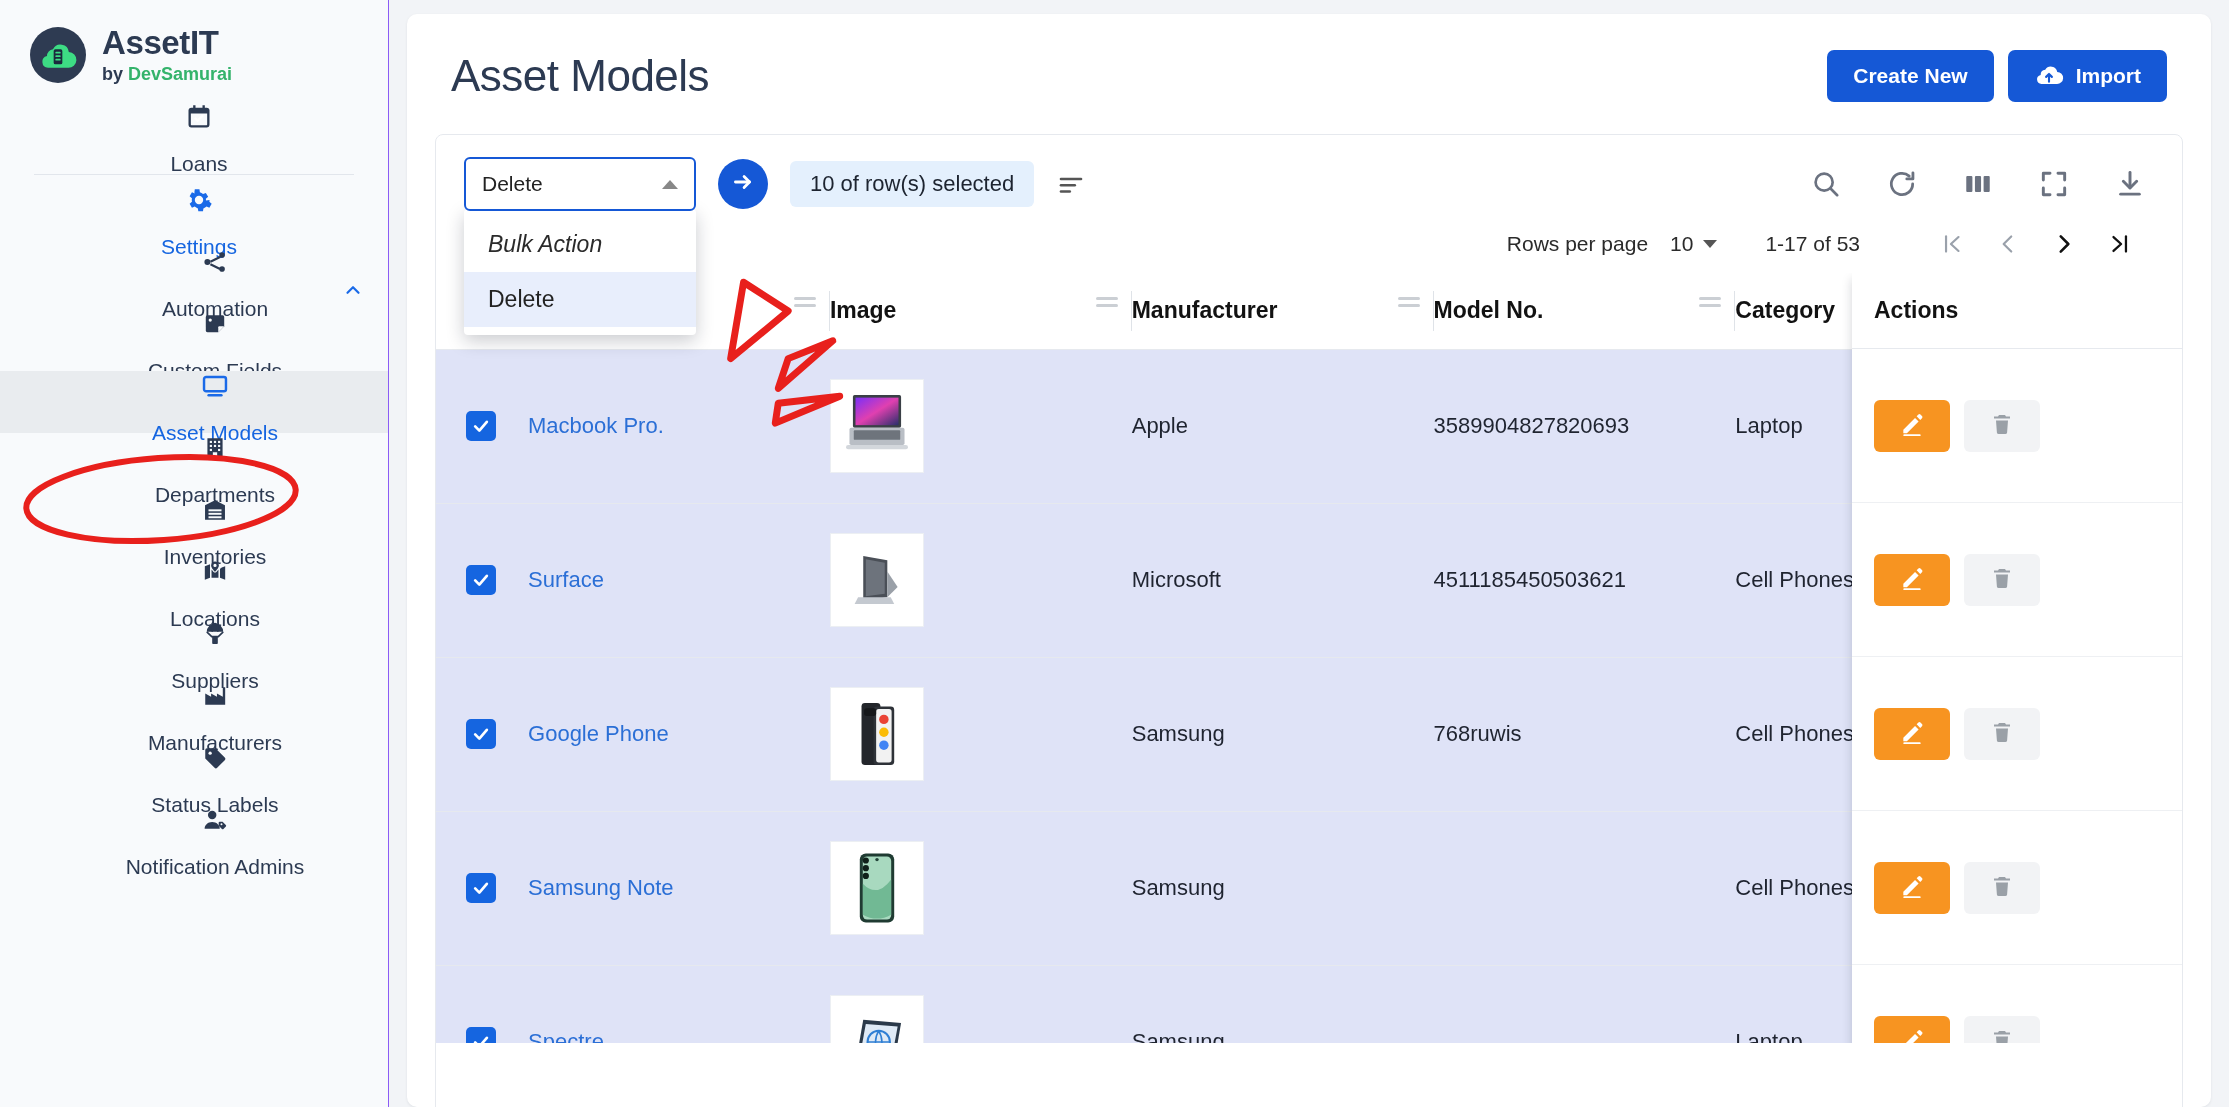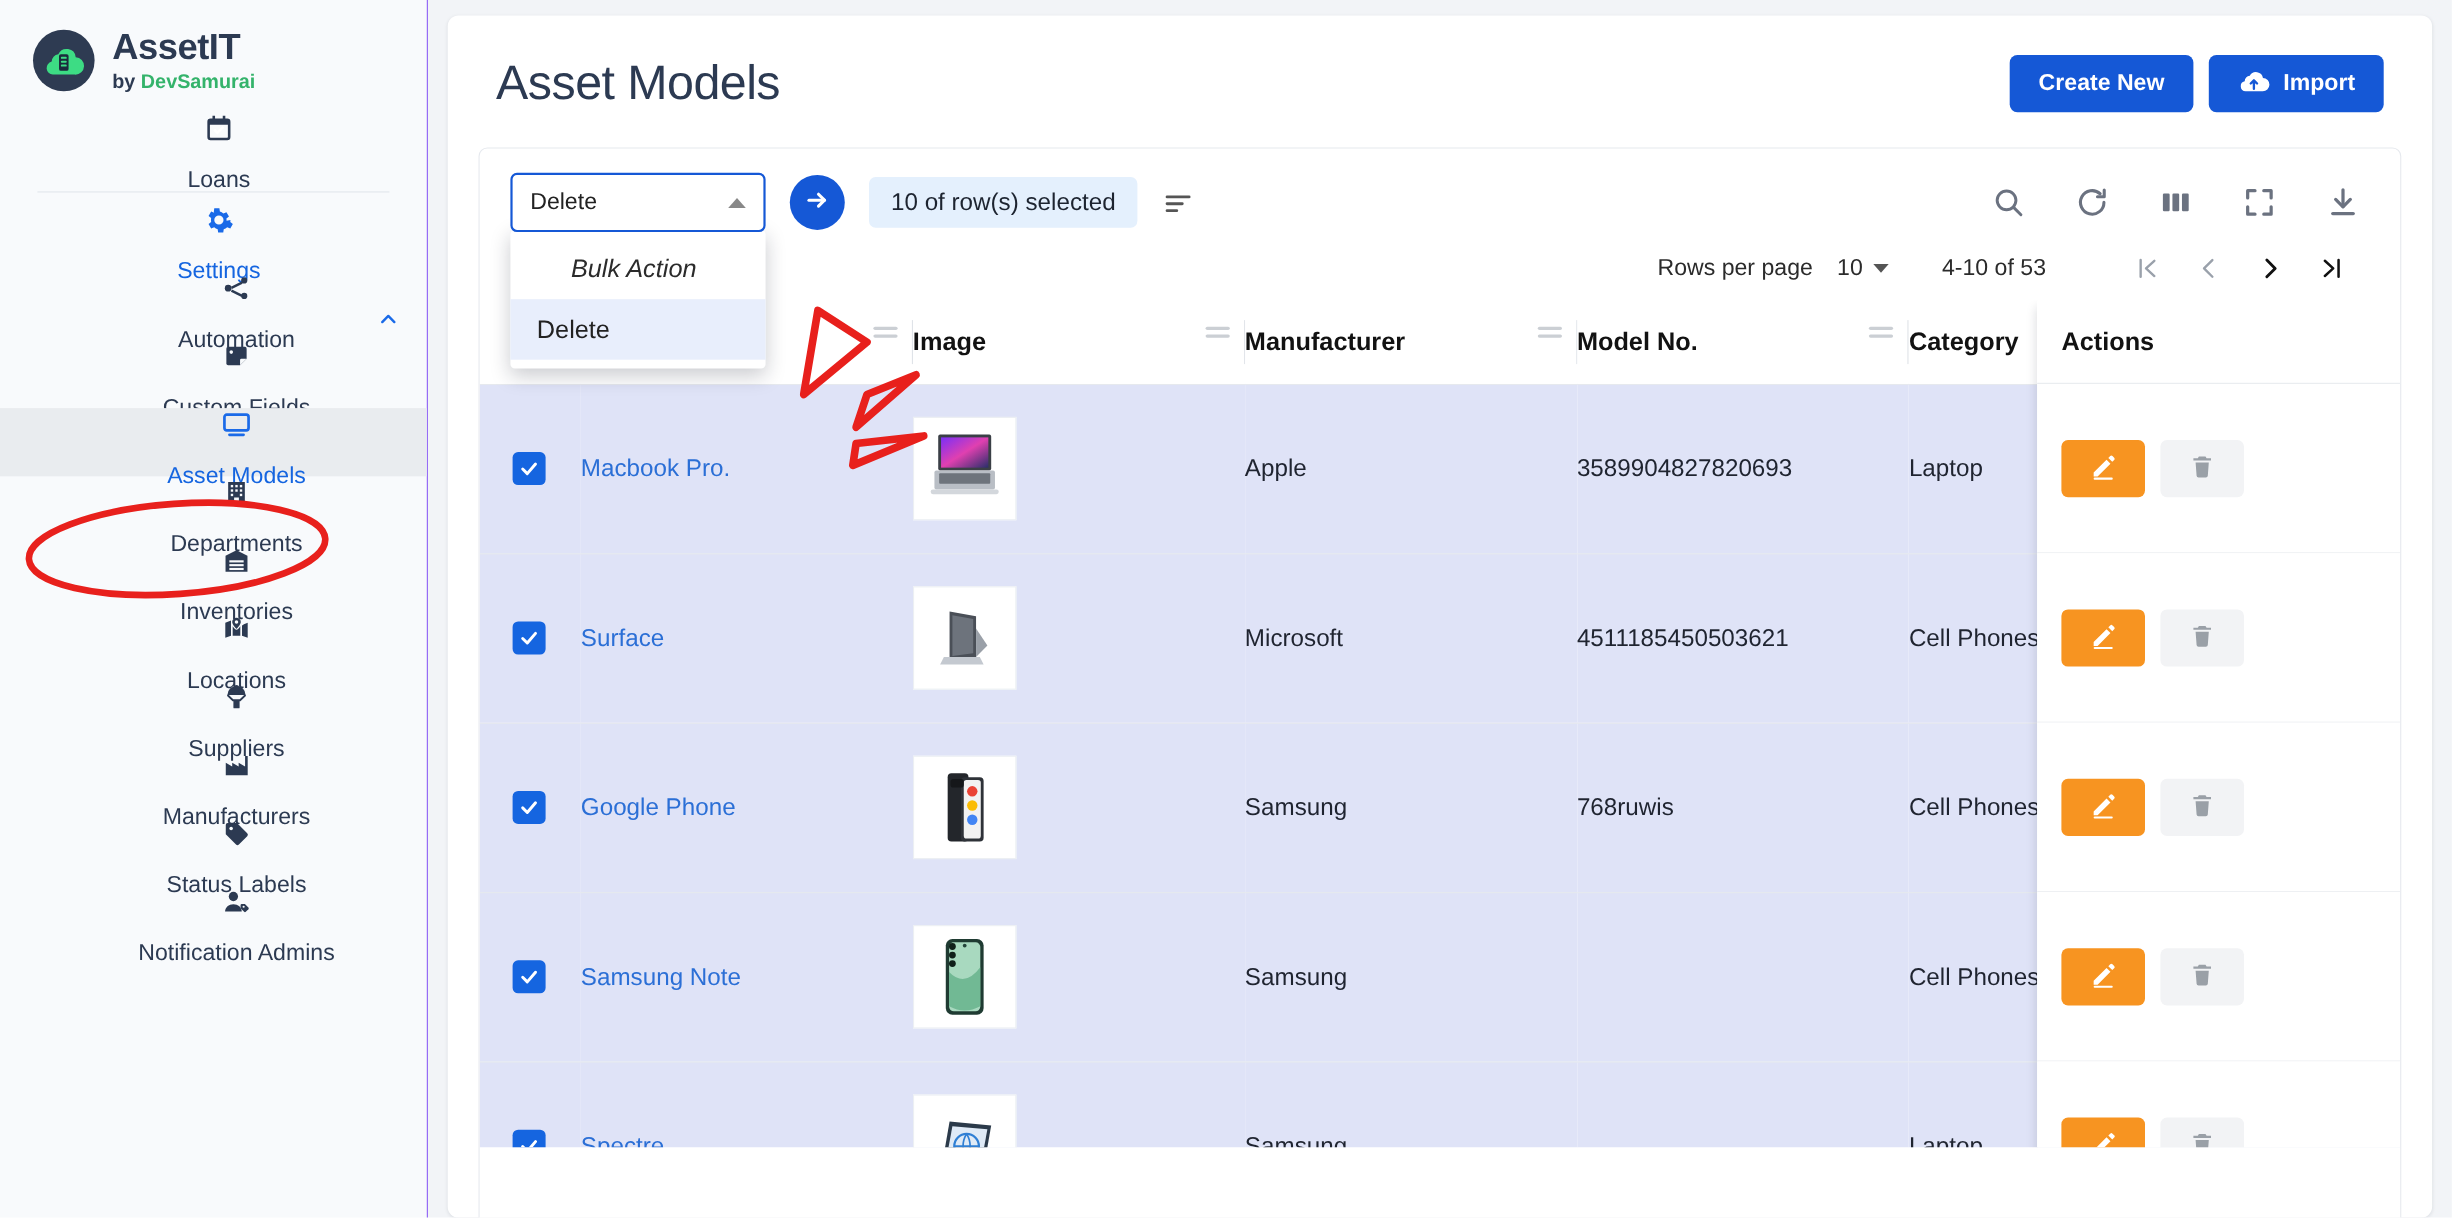--- a/index.html
+++ b/index.html
@@ -92,21 +92,21 @@
     padding: 0 16px 0 16px; font-size:21px; color:#222; cursor:pointer; background:#fff;
     position:relative; z-index: 30;
   }
   .caret-up { width:0;height:0;border-left:8px solid transparent;border-right:8px solid transparent;border-bottom:9px solid #888;}
   .dropdown {
     position:absolute; left:28px; top: 74px; width: 232px; background:#fff;
     border-radius:4px; box-shadow: 0 6px 18px rgba(16,24,40,.22); z-index: 29;
     padding: 8px 0 8px 0;
   }
   .dd-item { padding: 14px 24px; font-size:23px; color:#222; cursor:pointer; }
-  .dd-item.placeholder { font-style: italic; color:#2b2b2b;margin-left:31px; }
+  .dd-item.placeholder { font-style: italic; color:#2b2b2b; }
   .dd-item.selected { background:#e8eefc; }
 
   .go-btn {
     width:50px;height:50px;border-radius:50%;background:#1558d6;color:#fff;
     display:flex;align-items:center;justify-content:center;cursor:pointer;flex:0 0 50px;
   }
   .sel-chip {
     background:#e4f0fd; color:#1d2430; font-size:22px;
     padding: 10px 20px; border-radius:6px; white-space:nowrap;
   }
@@ -457,21 +457,21 @@
             </span>
           </div>
         </div>
 
         <div class="pagination">
           <span class="rpp-label">Rows per page</span>
           <span class="rpp-val">
             <span>10</span>
             <span class="caret-dn"></span>
           </span>
-          <span class="range">4-10 of 53</span>
+          <span class="range">1-17 of 53</span>
           <span class="pbtn">
             <svg width="26" height="26" viewBox="0 0 24 24" fill="none" stroke="#9aa1ab" stroke-width="2" stroke-linecap="round" stroke-linejoin="round">
               <line x1="6.5" y1="5" x2="6.5" y2="19"></line>
                 <polyline points="18 5.6 11 12 18 18.4"></polyline>
             </svg>
           </span>
           <span class="pbtn">
             <svg width="26" height="26" viewBox="0 0 24 24" fill="none" stroke="#9aa1ab" stroke-width="2" stroke-linecap="round" stroke-linejoin="round">
               <polyline points="15 5 8 12 15 19"></polyline>
             </svg>

